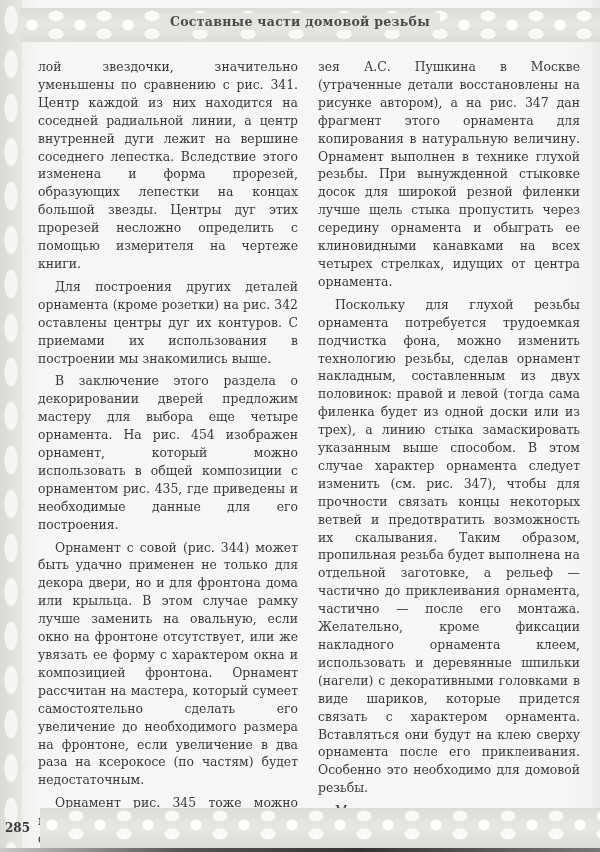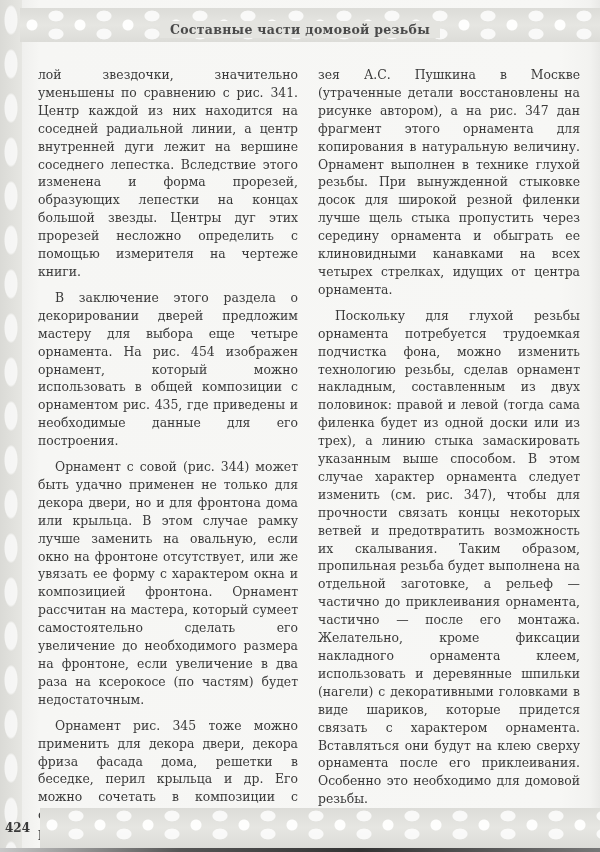--- a/index.html
+++ b/index.html
@@ -26,30 +26,30 @@
   .band.bottom { top:808px; height:40px; left:40px; }
   .side-strip {
     position:absolute; left:0; top:0; width:22px; height:852px;
     background:
       radial-gradient(ellipse at 11px 20px, rgba(255,255,255,0.7) 0 6px, transparent 7px) 0 0/22px 44px repeat-y,
       linear-gradient(90deg,#dadad6,#e6e6e2);
   }
   .running-head {
     position:absolute; top:14px; left:0; width:600px; text-align:center;
     font-family:"DejaVu Serif",serif; font-size:12.5px; letter-spacing:0.3px;
-    color:#4a4a4a; font-weight:bold;margin-top:8px;
+    color:#4a4a4a; font-weight:bold;
   }
   .running-head span { background:#e4e4e0; padding:1px 10px; }
   .col {
     position:absolute; top:58px; width:260px;
     font-size:12.4px; line-height:17.9px; text-align:justify; hyphens:manual;
   }
   .col.left { left:38px; }
   .col.right { left:318px; width:262px; }
-  .col p { margin:8px 0 5px 0; text-indent:17px; }
+  .col p { margin:0 0 5px 0; text-indent:17px; }
   .col p.cont { text-indent:0; }
   .page-num {
     position:absolute; left:5px; top:821px;
     font-size:12px; font-weight:bold; color:#3a3a3a;
     font-family:"DejaVu Serif",serif;
   }
   .bottom-edge {
     position:absolute; left:0; top:848px; width:600px; height:4px;
     background:linear-gradient(90deg,#c8c8c8,#555 30%,#333 60%,#777);
   }
@@ -59,29 +59,30 @@
 
 <div class="page">
   <div class="side-strip"></div>
   <div class="band top"></div>
   <div class="running-head">
     <span>Составные части домовой резьбы</span>
   </div>
 
   <div class="col left">
     <p class="cont">лой звездочки, значительно уменьшены по сравнению с рис. 341. Центр каждой из них находится на соседней радиальной линии, а центр внутренней дуги лежит на вершине соседнего лепестка. Вследствие этого изменена и форма прорезей, образующих лепестки на концах большой звезды. Центры дуг этих прорезей несложно определить с помощью измерителя на чертеже книги.</p>
+    <p>Для построения других деталей орнамента (кроме розетки) на рис. 342 оставлены центры дуг их контуров. С приемами их использования в построении мы знакомились выше.</p>
     <p>В заключение этого раздела о декорировании дверей предложим мастеру для выбора еще четыре орнамента. На рис. 454 изображен орнамент, который можно использовать в общей композиции с орнаментом рис. 435, где приведены и необходимые данные для его построения.</p>
     <p>Орнамент с совой (рис. 344) может быть удачно применен не только для декора двери, но и для фронтона дома или крыльца. В этом случае рамку лучше заменить на овальную, если окно на фронтоне отсутствует, или же увязать ее форму с характером окна и композицией фронтона. Орнамент рассчитан на мастера, который сумеет самостоятельно сделать его увеличение до необходимого размера на фронтоне, если увеличение в два раза на ксерокосе (по частям) будет недостаточным.</p>
     <p>Орнамент рис. 345 тоже можно применить для декора двери, декора фриза фасада дома, решетки в беседке, перил крыльца и др. Его можно сочетать в композиции с орнаментом 4 на рис. 391. Орнамент рассчитан на пропильную резьбу, а если есть желание сделать на нем рельеф, можно воспользоваться примерами других аналогичных орнаментов в книге.</p>
 
   </div>
 
   <div class="col right">
     <p class="cont">зея А.С. Пушкина в Москве (утраченные детали восстановлены на рисунке автором), а на рис. 347 дан фрагмент этого орнамента для копирования в натуральную величину. Орнамент выполнен в технике глухой резьбы. При вынужденной стыковке досок для широкой резной филенки лучше щель стыка пропустить через середину орнамента и обыграть ее клиновидными канавками на всех четырех стрелках, идущих от центра орнамента.</p>
     <p>Поскольку для глухой резьбы орнамента потребуется трудоемкая подчистка фона, можно изменить технологию резьбы, сделав орнамент накладным, составленным из двух половинок: правой и левой (тогда сама филенка будет из одной доски или из трех), а линию стыка замаскировать указанным выше способом. В этом случае характер орнамента следует изменить (см. рис. 347), чтобы для прочности связать концы некоторых ветвей и предотвратить возможность их скалывания. Таким образом, пропильная резьба будет выполнена на отдельной заготовке, а рельеф — частично до приклеивания орнамента, частично — после его монтажа. Желательно, кроме фиксации накладного орнамента клеем, использовать и деревянные шпильки (нагели) с декоративными головками в виде шариков, которые придется связать с характером орнамента. Вставляться они будут на клею сверху орнамента после его приклеивания. Особенно это необходимо для домовой резьбы.</p>
     <p>Многочисленные шарики на поделке можно изготовить при помощи шарошки. Центральный цветок со многими лепестками изготовляется отдельно как более выпуклая часть поделки. Сам цветок проще всего закрепить деревянной шпилькой с выступающей сферической головкой в центре либо, наоборот, со срезанной до углубления, как на рисунке.</p>
 
   </div>
 
   <div class="band bottom"></div>
-  <div class="page-num">424</div>
+  <div class="page-num">285</div>
   <div class="bottom-edge"></div>
 </div>
 
 </body></html>

